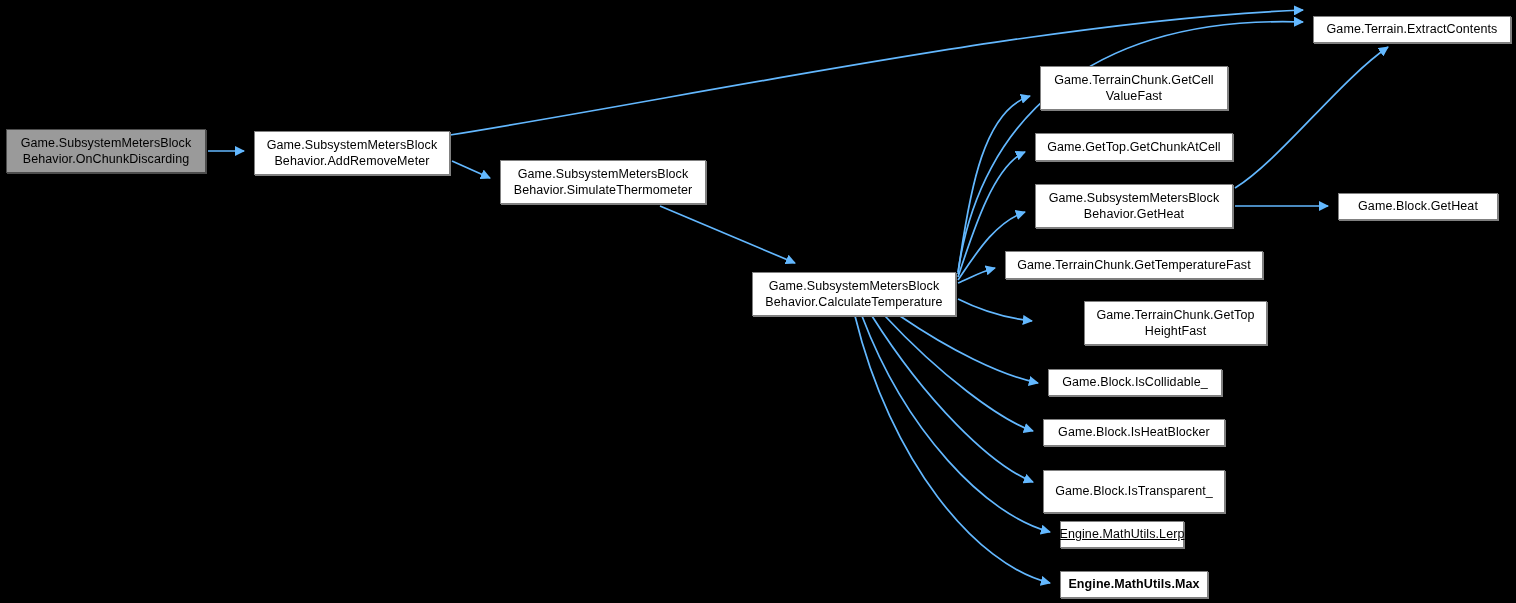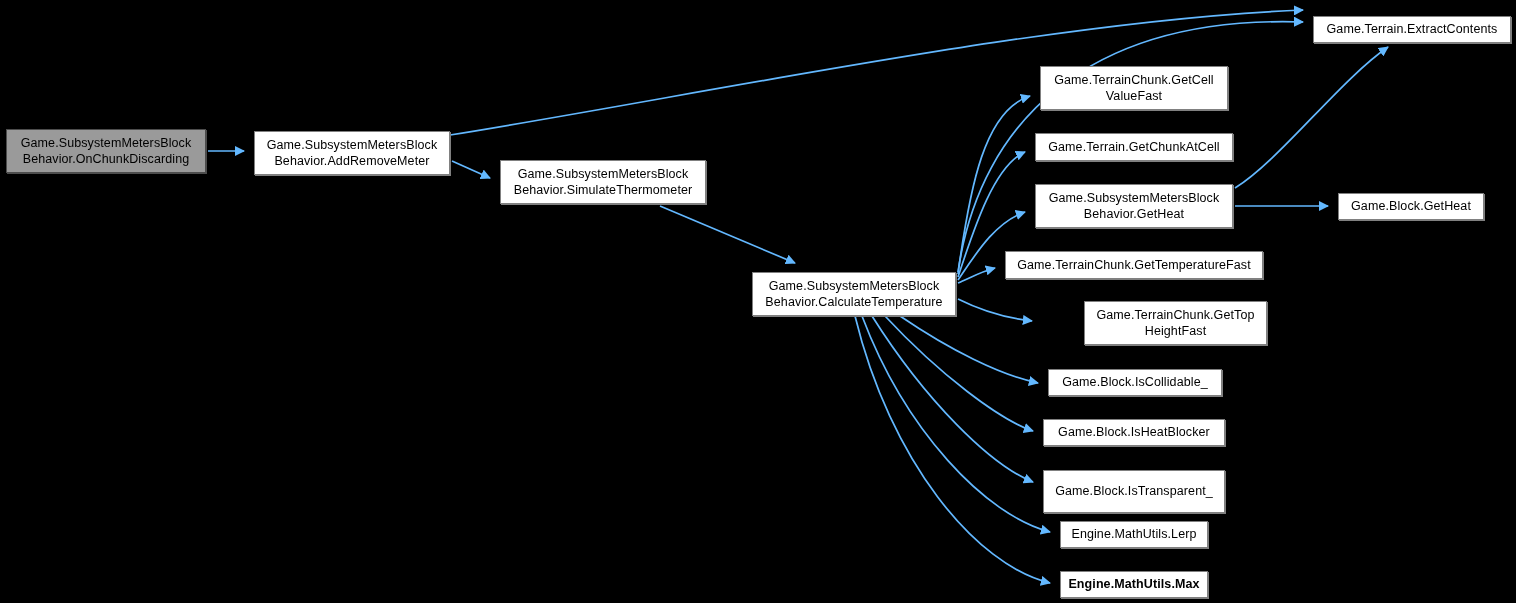--- a/index.html
+++ b/index.html
@@ -69,27 +69,27 @@
       <div class="node current" style="left: 6px; top: 129px; width: 200px; height: 44px;">Game.SubsystemMetersBlock
 Behavior.OnChunkDiscarding</div>
       <div class="node" style="left: 254px; top: 131px; width: 196px; height: 44px;">Game.SubsystemMetersBlock
 Behavior.AddRemoveMeter</div>
       <div class="node" style="left: 500px; top: 160px; width: 206px; height: 44px;">Game.SubsystemMetersBlock
 Behavior.SimulateThermometer</div>
       <div class="node" style="left: 752px; top: 272px; width: 204px; height: 44px;">Game.SubsystemMetersBlock
 Behavior.CalculateTemperature</div>
       <div class="node" style="left: 1040px; top: 66px; width: 188px; height: 44px;">Game.TerrainChunk.GetCell
 ValueFast</div>
-      <div class="node" style="left: 1035px; top: 133px; width: 198px; height: 28px;">Game.Terrain.GetChunkAtCell</div>
+      <div class="node" style="left: 1035px; top: 133px; width: 198px; height: 28px;">Game.GetTop.GetChunkAtCell</div>
       <div class="node" style="left: 1035px; top: 184px; width: 198px; height: 44px;">Game.SubsystemMetersBlock
 Behavior.GetHeat</div>
       <div class="node" style="left: 1005px; top: 251px; width: 258px; height: 28px;">Game.TerrainChunk.GetTemperatureFast</div>
       <div class="node" style="left: 1084px; top: 301px; width: 183px; height: 44px;">Game.TerrainChunk.GetTop
 HeightFast</div>
       <div class="node" style="left: 1048px; top: 369px; width: 174px; height: 27px;">Game.Block.IsCollidable_</div>
       <div class="node" style="left: 1043px; top: 419px; width: 182px; height: 27px; text-align: center;">Game.Block.IsHeatBlocker</div>
       <div class="node" style="left: 1043px; top: 470px; width: 182px; height: 43px;">Game.Block.IsTransparent_</div>
-      <div class="node" style="left: 1060px; top: 521px; width: 148px; height: 27px;">Engine.MathUtils.Lerp</div>
+      <div class="node" style="left: 1060px; top: 521px; width: 124px; height: 27px; text-decoration: underline;">Engine.MathUtils.Lerp</div>
       <div class="node" style="left: 1060px; top: 571px; width: 148px; height: 27px; font-weight: bold;">Engine.MathUtils.Max</div>
       <div class="node" style="left: 1313px; top: 16px; width: 198px; height: 27px;">Game.Terrain.ExtractContents</div>
-      <div class="node" style="left: 1338px; top: 193px; width: 146px; height: 27px;">Game.Block.GetHeat</div>
+      <div class="node" style="left: 1338px; top: 193px; width: 160px; height: 27px;">Game.Block.GetHeat</div>
     </div>
 </div>
 
 </body></html>

